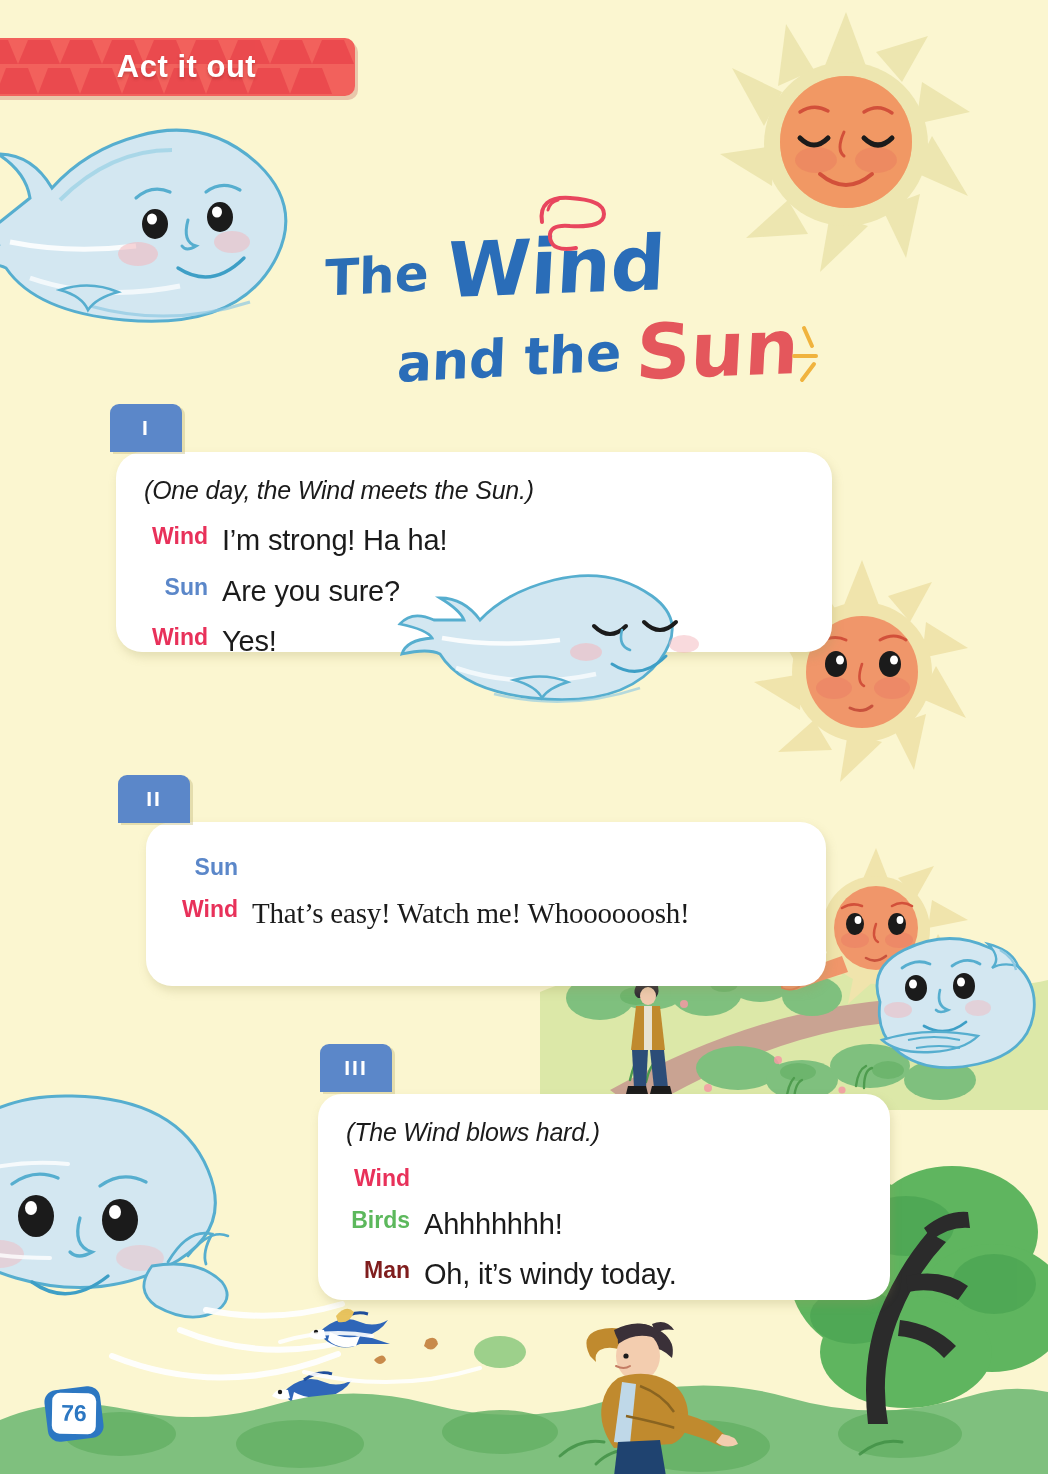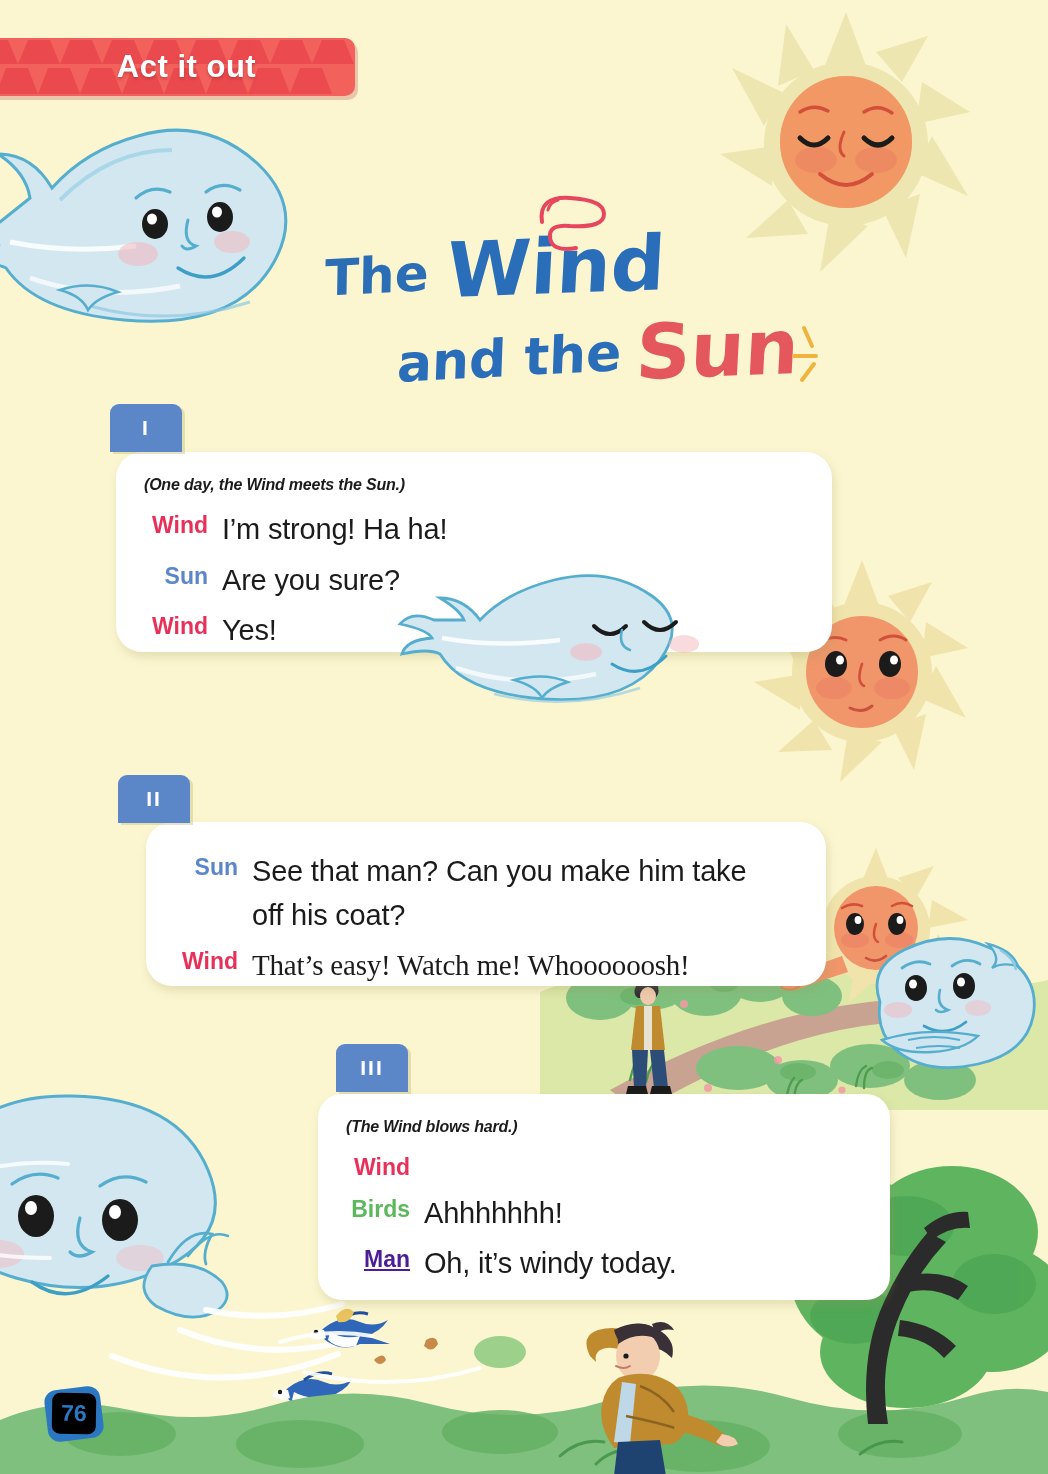--- a/index.html
+++ b/index.html
@@ -76,22 +76,22 @@
   
   .dbox {
     position:absolute;
     background:#ffffff;
     border-radius:26px;
     box-shadow:2px 5px 10px rgba(160,150,90,.25);
     z-index:5;
     padding:24px 28px 22px 28px;
   }
   .stage-dir {
-    font-style:italic; font-weight:bold;
-    font-size:16px; color:#1B1B1B;
+    font-style:italic; font-weight:normal;
+    font-size:25px; color:#1B1B1B;
     margin-bottom:14px;
     letter-spacing:-.2px;
   }
   .line { display:flex; align-items:flex-start; margin-bottom:7px; }
   .speaker {
     flex:0 0 auto;
     width:78px;
     text-align:right;
     font-size:23px; font-weight:bold;
     padding-right:14px;
@@ -101,32 +101,32 @@
   .speech {
     flex:1;
     font-size:29px;
     color:#1B1B1B;
     line-height:1.5;
     letter-spacing:-.2px;
   }
   .sp-wind  { color:#E8315A; }
   .sp-sun   { color:#5B87C9; }
   .sp-birds { color:#5CB85C; }
-  .sp-man   { color:#4c1d95;text-decoration:underline; }
+  .sp-man   { color:#7f1d1d; }
 
   
   .pagenum { position:absolute; left:46px; top:1388px; width:56px; height:52px; z-index:9; }
   .pagenum .sq-back {
     position:absolute; inset:0;
     background:#2C77C2; border-radius:12px;
     transform:rotate(-7deg);
   }
   .pagenum .sq-front {
     position:absolute; left:3px; top:2px; right:3px; bottom:3px;
-    background:#000000; border:3px solid #2C77C2; border-radius:11px;
+    background:#ffffff; border:3px solid #2C77C2; border-radius:11px;
     display:flex; align-items:center; justify-content:center;
     color:#2C77C2; font-size:23px; font-weight:bold;
     transform:rotate(1deg);
   }
 
   
   .art { position:absolute; z-index:1; }
   .art.front { z-index:7; }
   svg { display:block; overflow:visible; }
 </style>
@@ -409,29 +409,28 @@
       <path d="M64 98 q22 12 42 -4" stroke="#3E9FC6" stroke-width="2.8" fill="none" stroke-linecap="round"></path>
       <path d="M22 112 q44 -14 96 -4 q-14 14 -46 16 q-34 2 -50 -12 z" fill="#CFE5F0" stroke="#56AECF" stroke-width="2.4"></path>
       <path d="M48 112 q26 -6 52 0" stroke="#56AECF" stroke-width="2" fill="none"></path>
       <path d="M56 120 q24 -4 44 0" stroke="#56AECF" stroke-width="1.8" fill="none"></path>
     </svg>
   </div>
 
   <div class="dbox" style="left:146px; top:822px; width:680px; height:164px; padding-top:28px;">
     <div class="line">
       <span class="speaker sp-sun">Sun</span>
-      <span class="speech" style="max-width:510px;">See that man? Can you make him take off his coat?</span>
     </div>
     <div class="line">
       <span class="speaker sp-wind">Wind</span>
       <span class="speech" style="white-space:nowrap;font-family:Liberation Serif, serif;">That’s easy! Watch me! Whoooooosh!</span>
     </div>
   </div>
 
-  <div class="scene-tab" style="left:336px; top:1044px;justify-content:center;">
+  <div class="scene-tab" style="left:320px; top:1044px;justify-content:center;">
     <span>III</span>
   </div>
 
   <div class="art" style="left:-84px; top:1086px;">
     <svg width="420" height="300" viewBox="0 0 420 300">
       <path d="M24 60 q-30 -30 6 -44 q-12 24 10 36 q40 -44 116 -42 q106 2 136 74
                q26 62 -40 96 q-70 36 -152 12 q-70 -20 -76 -72 q-4 -34 0 -60 z" fill="#D3E7F1" stroke="#56AECF" stroke-width="3"></path>
       <ellipse cx="120" cy="130" rx="18" ry="21" fill="#1B1B1B"></ellipse>
       <ellipse cx="115" cy="122" rx="6" ry="7" fill="#ffffff"></ellipse>
       <ellipse cx="204" cy="134" rx="18" ry="21" fill="#1B1B1B"></ellipse>

